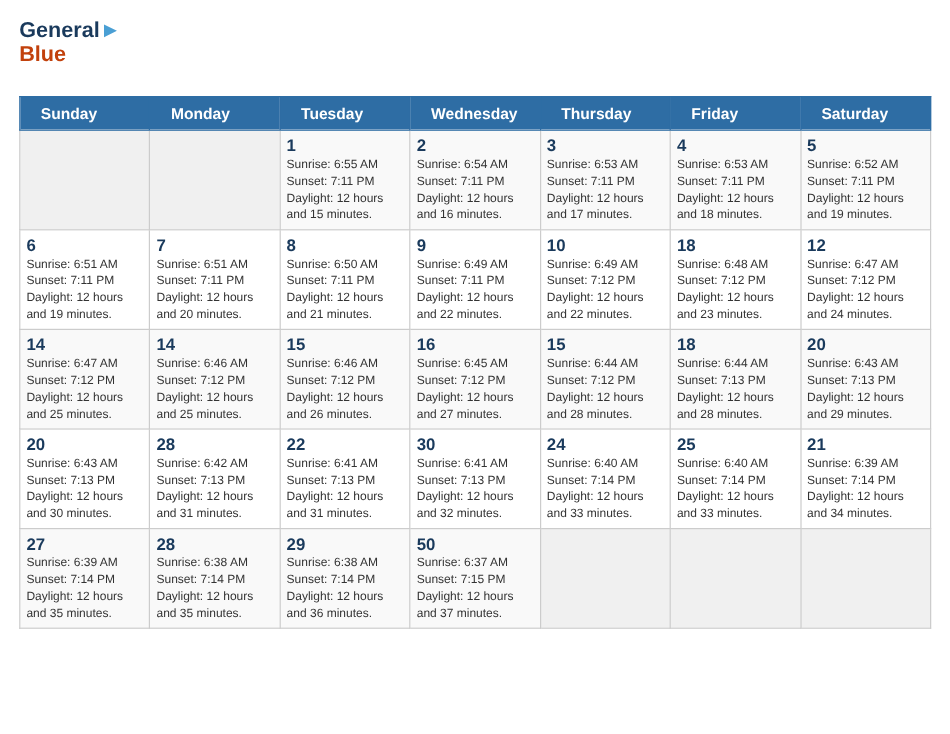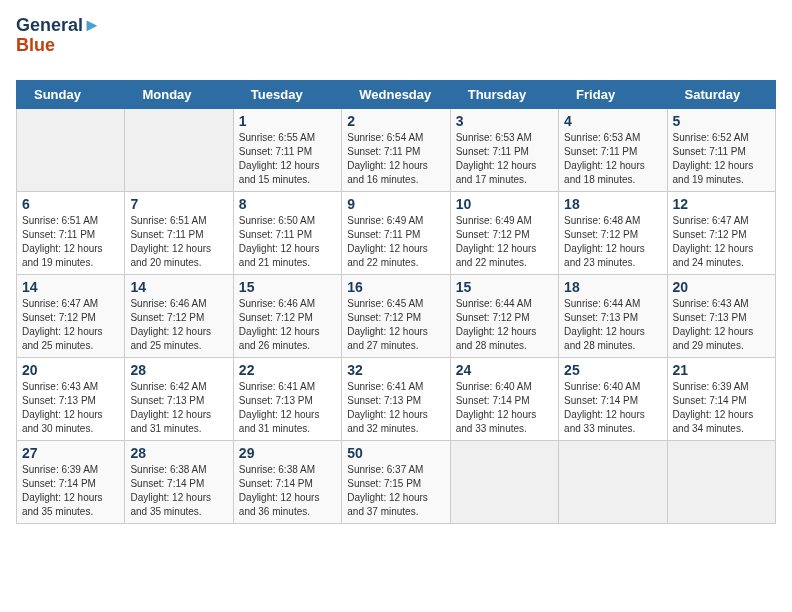--- a/index.html
+++ b/index.html
@@ -153,21 +153,21 @@
         <td><span class="day-num">20</span>
         <span class="day-detail">Sunrise: 6:43 AM<br>Sunset: 7:13 PM<br>Daylight: 12 hours and 29 minutes.</span></td>
       </tr>
       <tr>
         <td><span class="day-num">20</span>
         <span class="day-detail">Sunrise: 6:43 AM<br>Sunset: 7:13 PM<br>Daylight: 12 hours and 30 minutes.</span></td>
         <td><span class="day-num">28</span>
         <span class="day-detail">Sunrise: 6:42 AM<br>Sunset: 7:13 PM<br>Daylight: 12 hours and 31 minutes.</span></td>
         <td><span class="day-num">22</span>
         <span class="day-detail">Sunrise: 6:41 AM<br>Sunset: 7:13 PM<br>Daylight: 12 hours and 31 minutes.</span></td>
-        <td><span class="day-num">32</span>
+        <td><span class="day-num">30</span>
         <span class="day-detail">Sunrise: 6:41 AM<br>Sunset: 7:13 PM<br>Daylight: 12 hours and 32 minutes.</span></td>
         <td><span class="day-num">24</span>
         <span class="day-detail">Sunrise: 6:40 AM<br>Sunset: 7:14 PM<br>Daylight: 12 hours and 33 minutes.</span></td>
         <td><span class="day-num">25</span>
         <span class="day-detail">Sunrise: 6:40 AM<br>Sunset: 7:14 PM<br>Daylight: 12 hours and 33 minutes.</span></td>
         <td><span class="day-num">21</span>
         <span class="day-detail">Sunrise: 6:39 AM<br>Sunset: 7:14 PM<br>Daylight: 12 hours and 34 minutes.</span></td>
       </tr>
       <tr>
         <td><span class="day-num">27</span>

